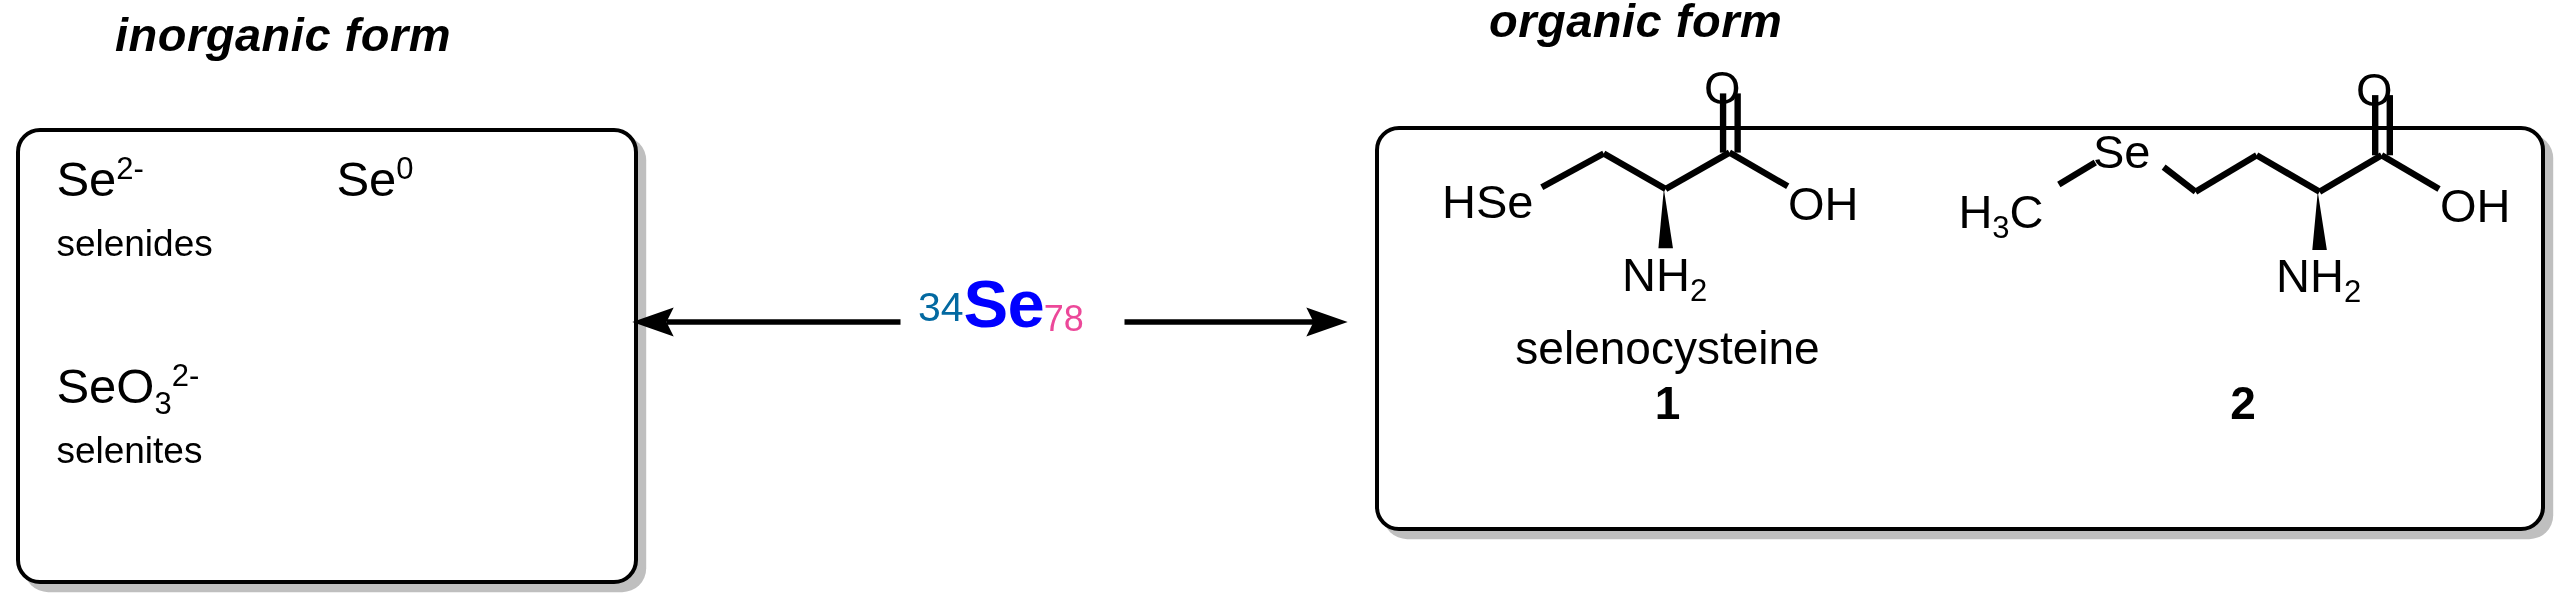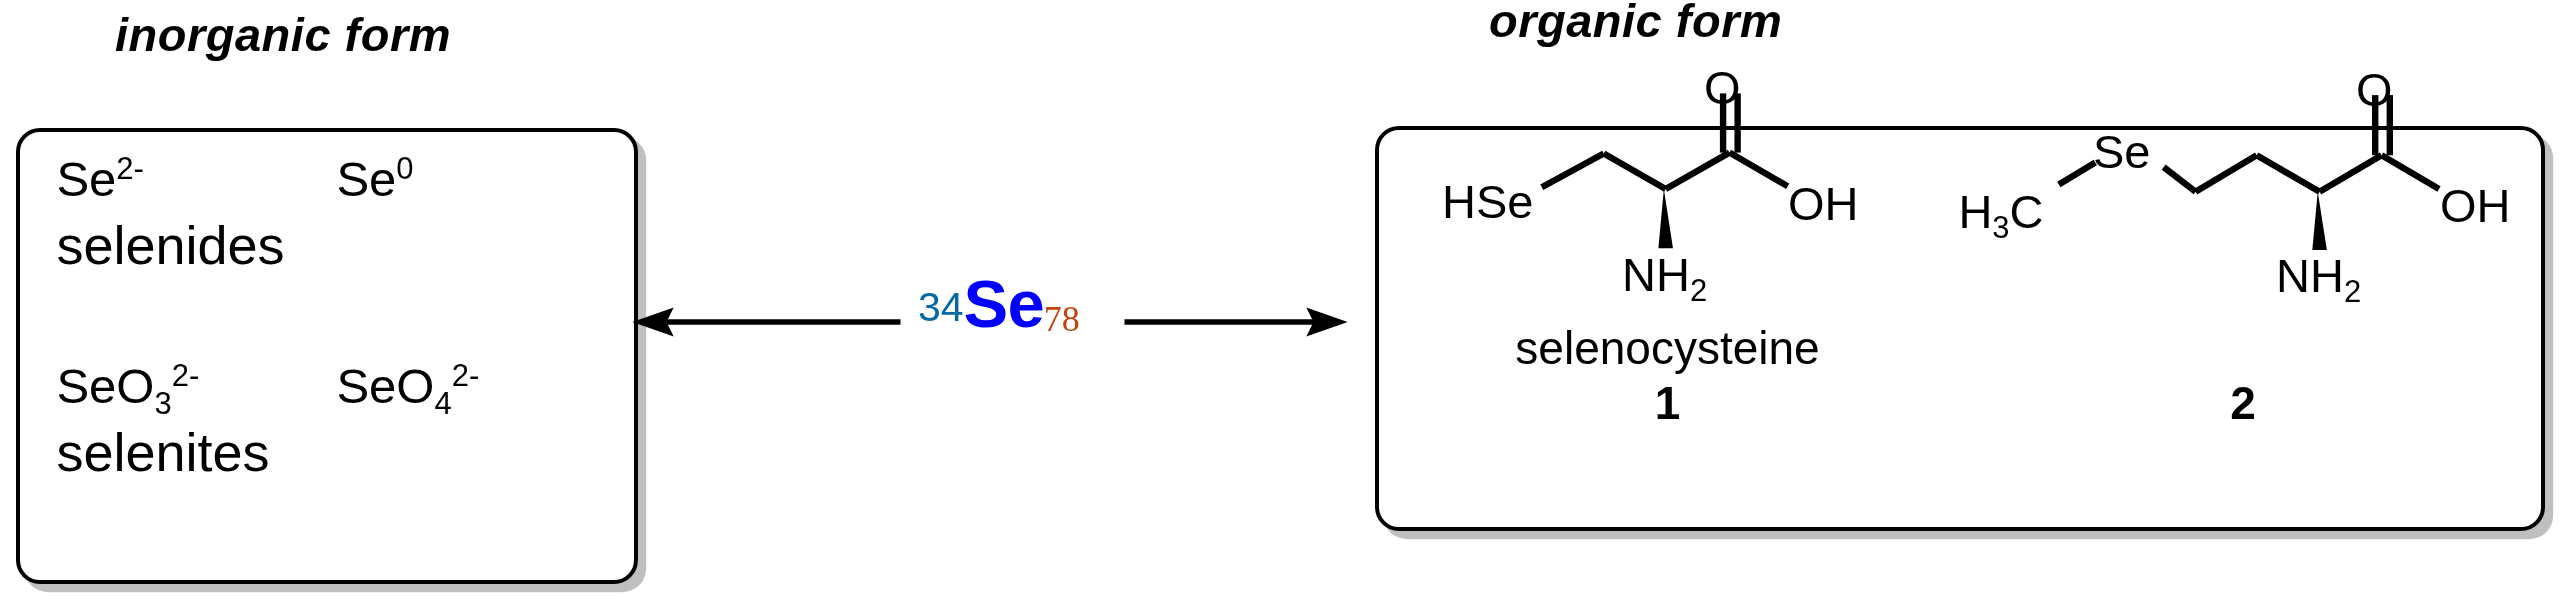--- a/index.html
+++ b/index.html
@@ -75,22 +75,22 @@
     font-size: 31px;
     vertical-align: super;
     line-height: 0;
   }
   .ion-formula .sub {
     font-size: 31px;
     vertical-align: sub;
     line-height: 0;
   }
   .ion-name {
-    font-size: 54px;
-    margin-top: 9px;
+    font-size: 37px;
+    margin-top: 18px;
     white-space: nowrap;
   }
 
   
   #element-symbol {
     position: absolute;
     left: 918px;
     top: 270px;
     white-space: nowrap;
     line-height: 1;
@@ -105,22 +105,21 @@
   #element-symbol .symbol {
     font-size: 67px;
     font-weight: bold;
     color: #0000ff;
     letter-spacing: -0.9px;
   }
   #element-symbol .atomic-weight {
     font-size: 36px;
     vertical-align: sub;
     line-height: 0;
-    color: #c2410c;
-    font-family: Liberation Serif, serif;
+    color: #ec4899;
   }
 
   
   .arrow-svg {
     position: absolute;
   }
   #arrow-left-wrap { left: 629px; top: 304px; }
   #arrow-right-wrap { left: 1123px; top: 304px; }
 
   
@@ -181,21 +180,20 @@
       <div class="ion-cell">
         <div class="ion-formula"><span>Se</span><span class="sup">0</span></div>
       </div>
 
       <div class="ion-cell">
         <div class="ion-formula"><span>SeO</span><span class="sub">3</span><span class="sup">2-</span></div>
         <div class="ion-name">selenites</div>
       </div>
 
       <div class="ion-cell">
-        <div class="ion-formula"><span>SeO</span><span class="sub">4</span><span class="sup">2-</span></div>
       </div>
 
     </div>
   </div>
 
   <div class="arrow-svg" id="arrow-left-wrap">
     <svg width="273" height="36" viewBox="0 0 300 40" aria-hidden="true">
       <line x1="40" y1="20" x2="300" y2="20" stroke="#000" stroke-width="6"></line>
       <polygon points="2,20 48,4 40,20 48,36" fill="#000"></polygon>
     </svg>

